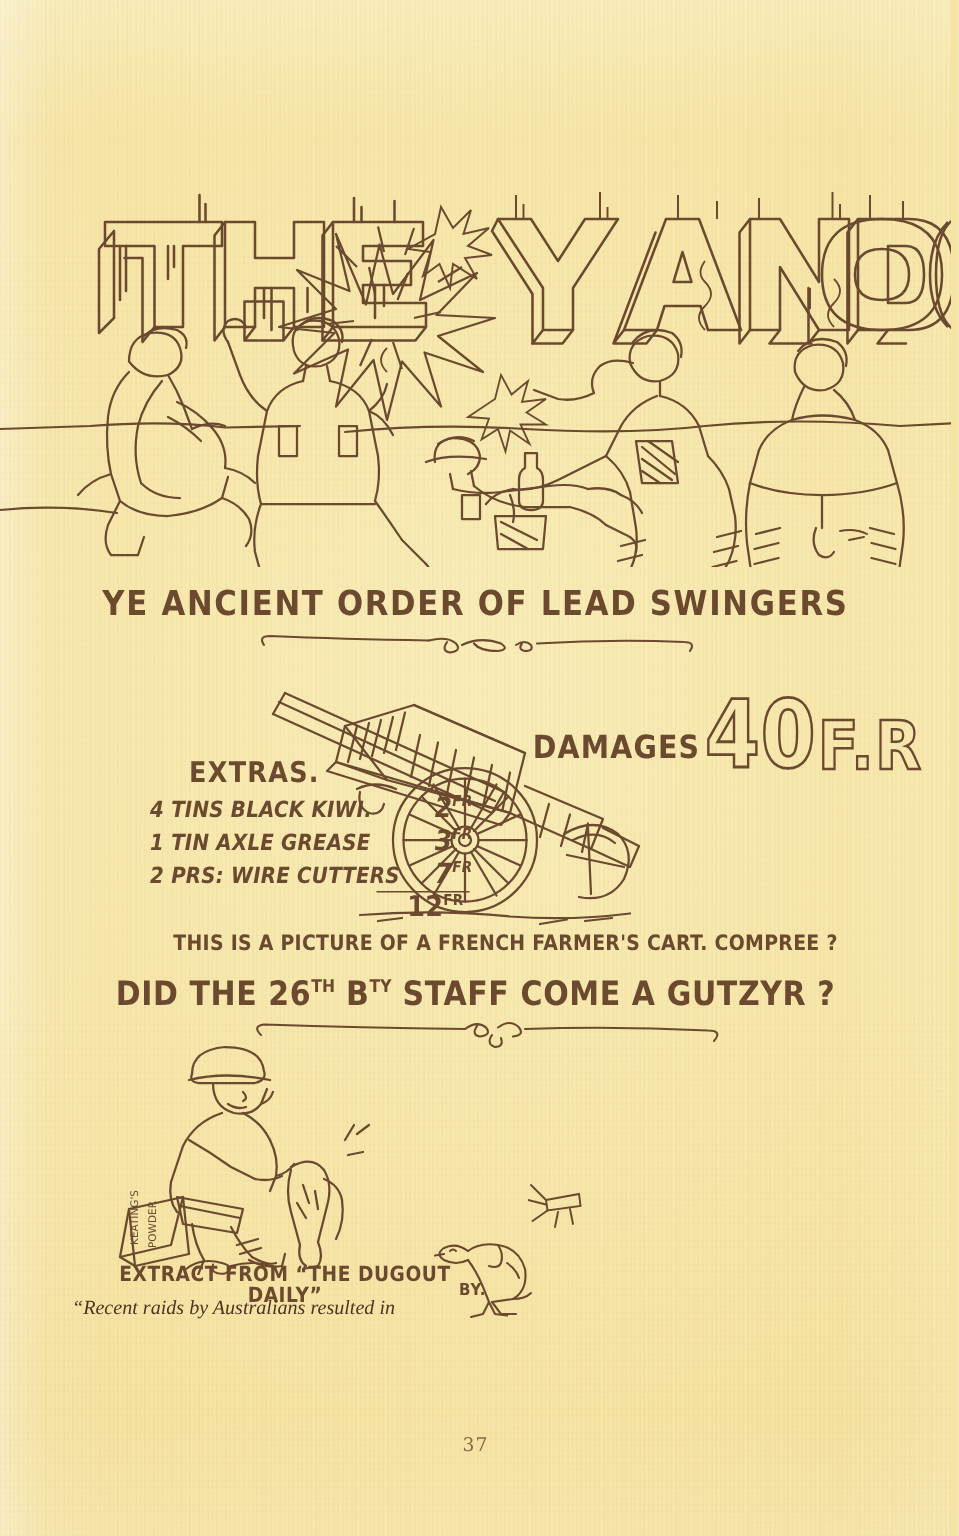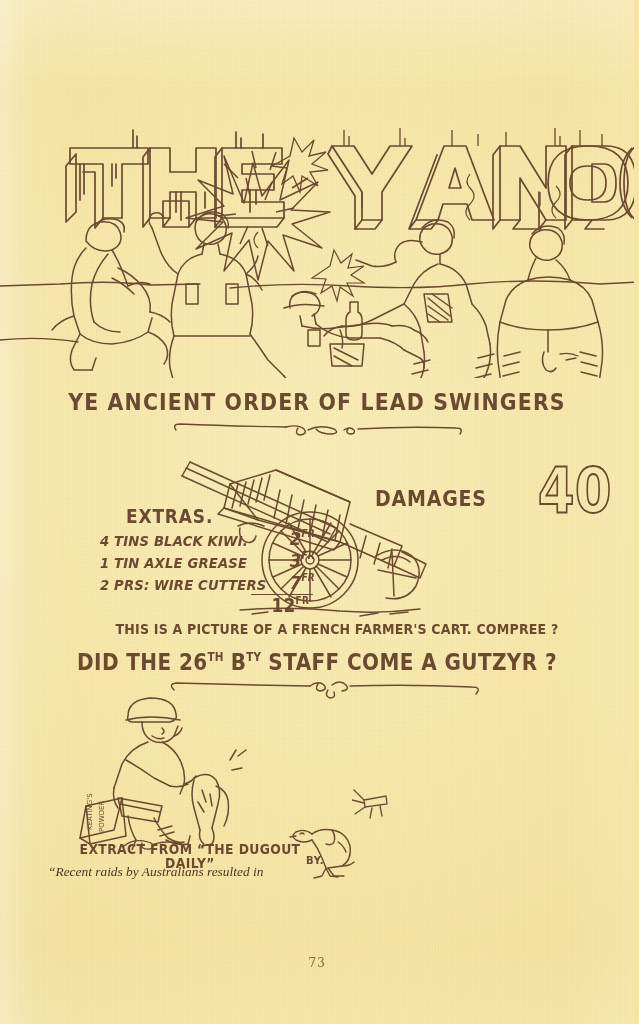--- a/index.html
+++ b/index.html
@@ -38,21 +38,21 @@
   }
   .script{
     font-family:Liberation Serif, serif;
     font-style:italic;color:#4a3524;font-weight:400;
   }
   .sup{font-size:.52em;vertical-align:super;letter-spacing:0;}
 
   
   #subtitle{left:0;right:0;top:392px;font-size:20.5px;letter-spacing:.055em;}
   
-  #damages-wrap{left:375px;top:463px;width:240px;display:flex;align-items:flex-end;justify-content:space-between;gap:48px;}
+  #damages-wrap{left:375px;top:463px;width:240px;display:flex;align-items:flex-end;justify-content:flex-end;}
   #damages-word{font-size:19px;letter-spacing:.04em;padding-bottom:9px;}
   #damages-num{font-size:53px;letter-spacing:.005em;
     color:transparent;-webkit-text-stroke:1.6px #6b4a2f;
     font-weight:700;margin-left:3px;transform:scaleY(1.18);}
   #damages-fr{font-size:40px;color:transparent;-webkit-text-stroke:1.5px #6b4a2f;
     font-weight:700;transform:scaleY(1.12);margin-left:1px;}
 
   
   #extras{left:56px;top:506px;width:215px;color:#6b4a2f;font-weight:700;margin-left:44px;}
   #extras .hdr{font-size:17px;letter-spacing:.05em;padding-left:26px;transform:scaleY(1.12);}
@@ -496,15 +496,15 @@
 
   <div class="abs" style="left:120px;top:836px;">
     <svg width="70" height="16" viewBox="0 0 70 16">
       <g fill="none" stroke="#6b4a2f" stroke-width="1.3" stroke-linecap="round">
         <path d="M4 10 Q14 2 28 6 Q38 9 30 13 Q20 14 22 7"></path>
         <path d="M34 8 Q48 4 62 8"></path>
       </g>
     </svg>
   </div>
 
-  <div class="abs" id="folio">73</div>
+  <div class="abs" id="folio">37</div>
 
 </div>
 
 </body></html>

